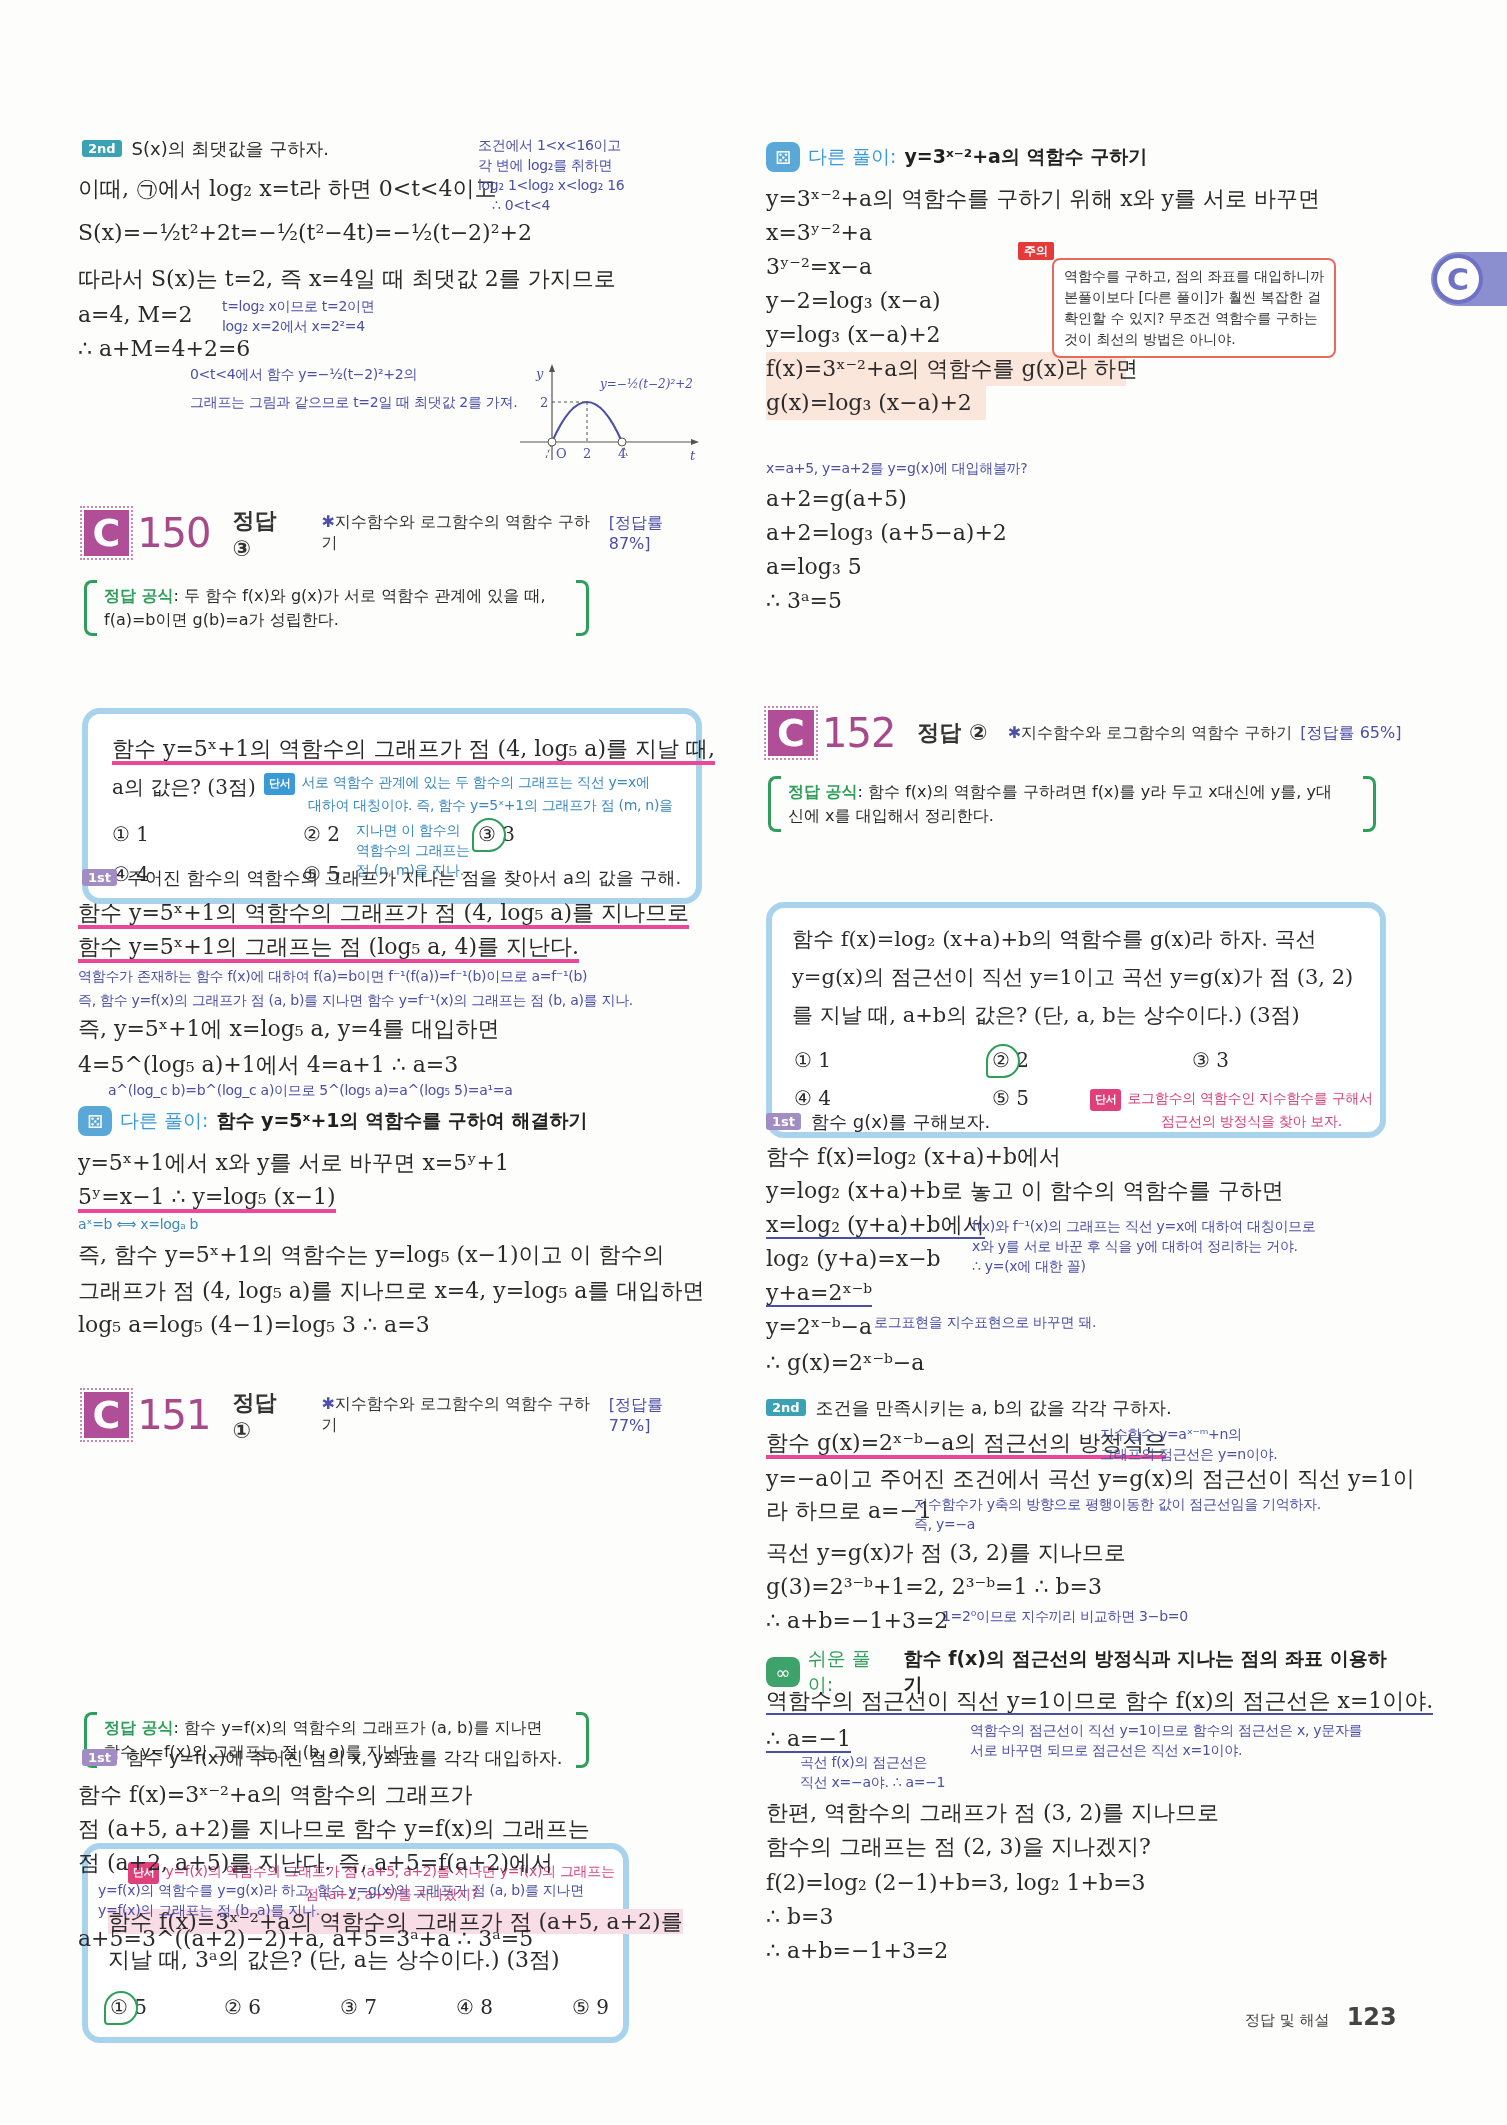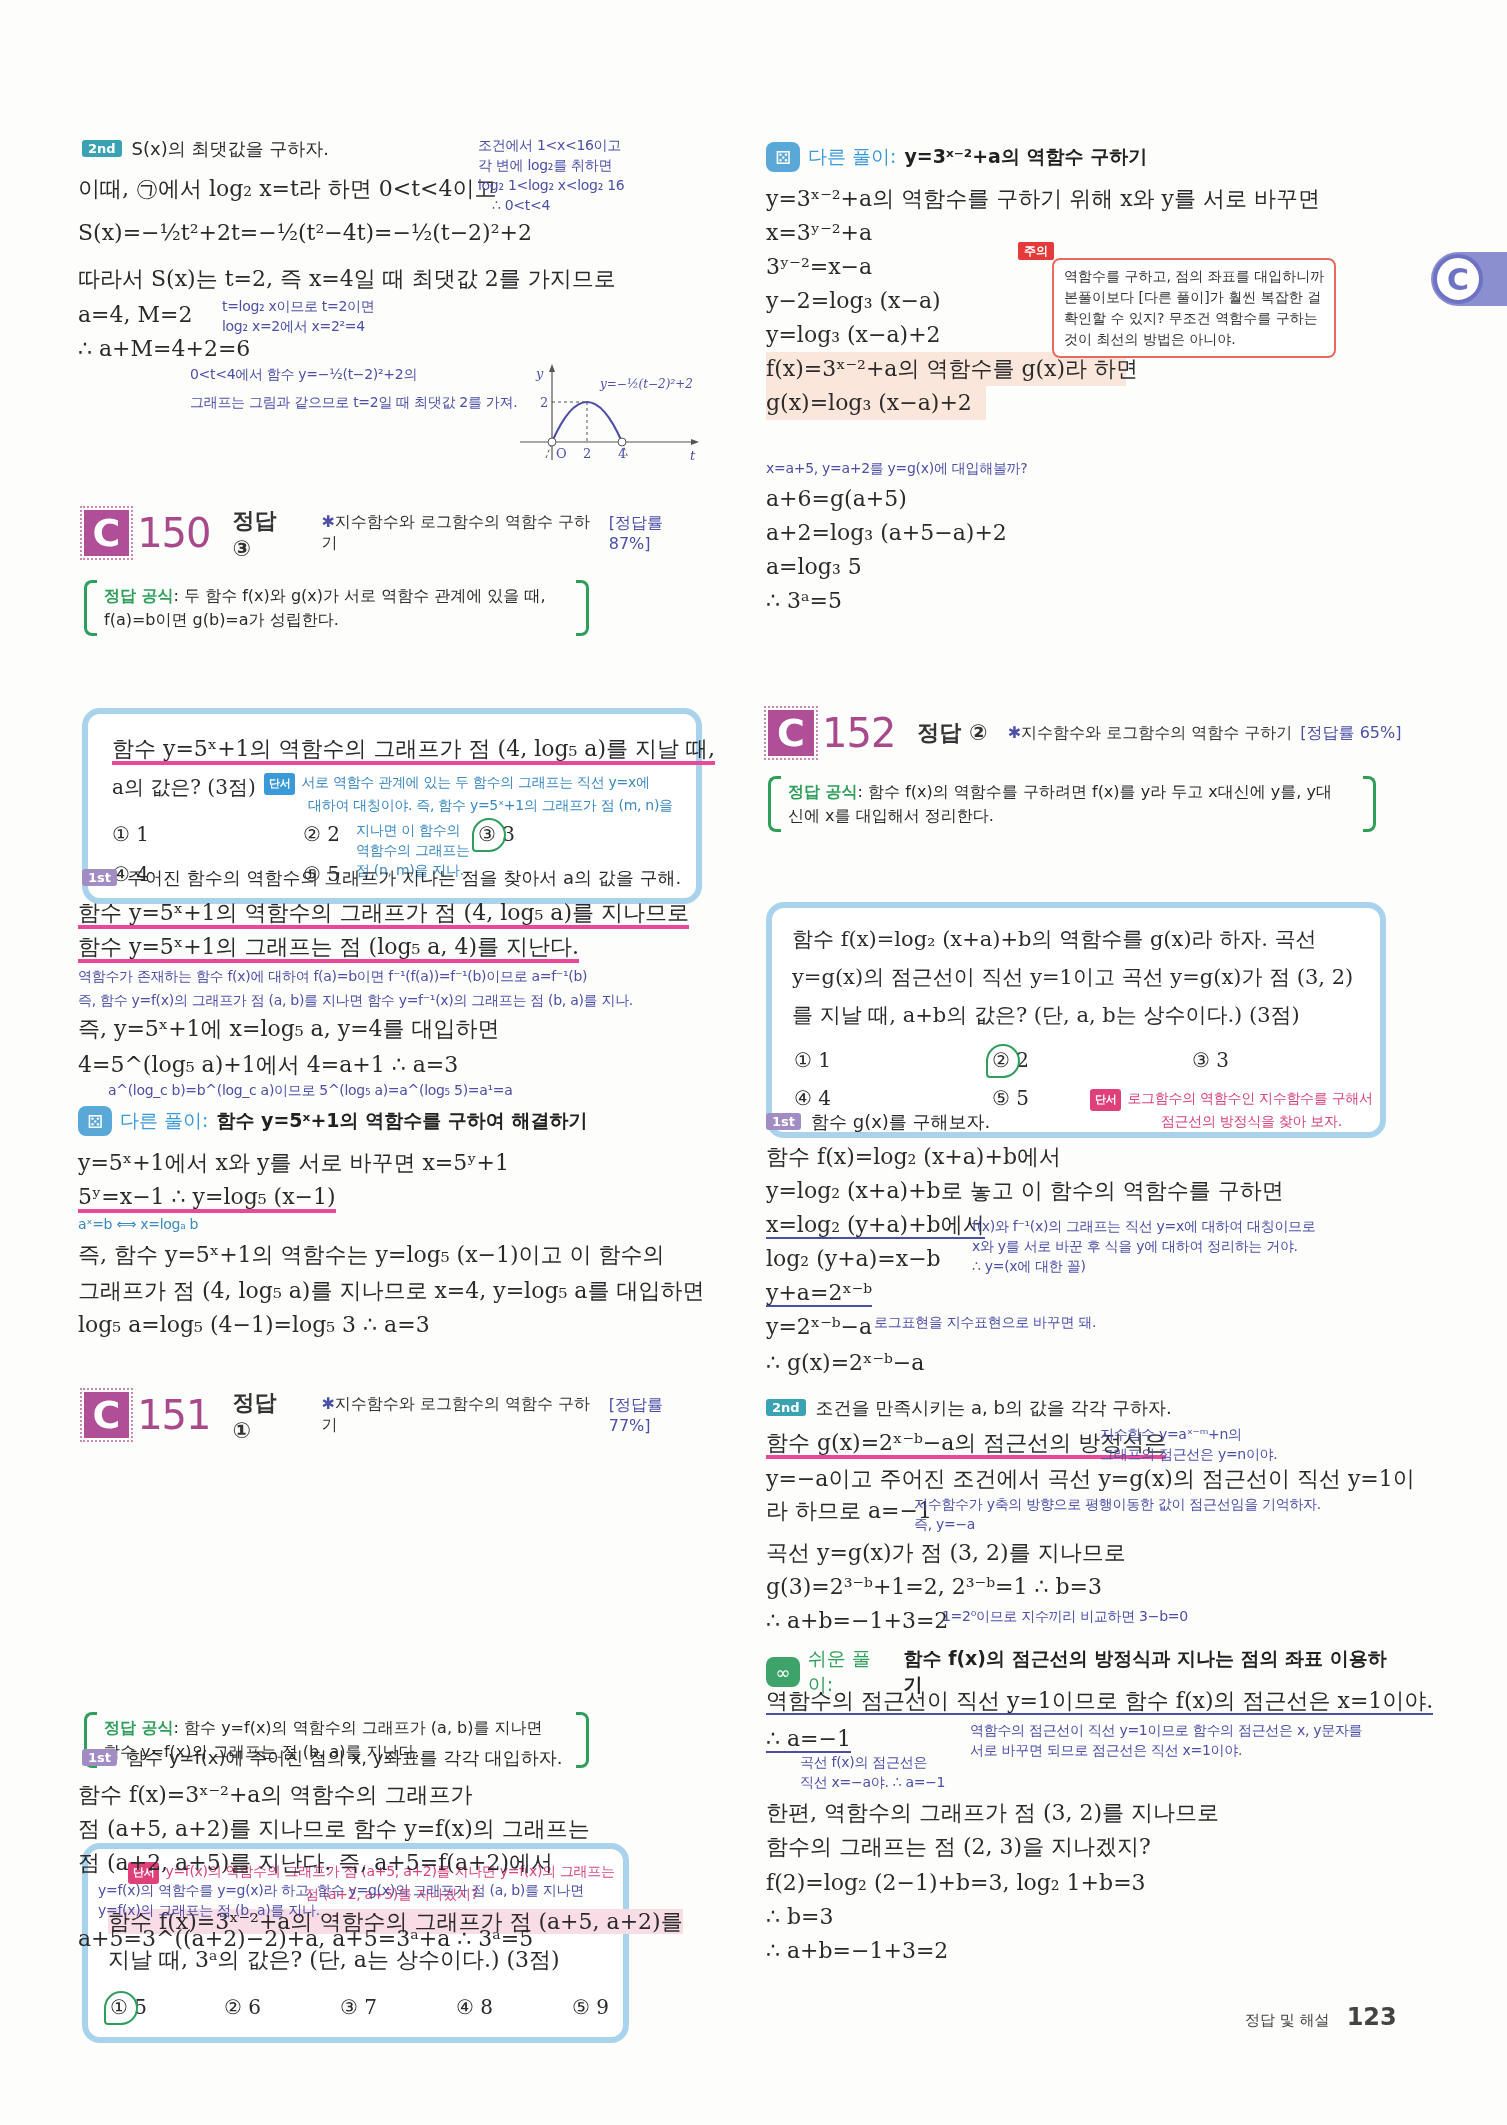--- a/index.html
+++ b/index.html
@@ -211,21 +211,21 @@
     <span class="alt-title">y=3ˣ⁻²+a의 역함수 구하기</span>
   </div>
   <div class="abs line" style="left:4px; top:182px;">y=3ˣ⁻²+a의 역함수를 구하기 위해 x와 y를 서로 바꾸면</div>
   <div class="abs line" style="left:4px; top:216px;">x=3ʸ⁻²+a</div>
   <div class="abs line" style="left:4px; top:250px;">3ʸ⁻²=x−a</div>
   <div class="abs line" style="left:4px; top:284px;">y−2=log₃ (x−a)</div>
   <div class="abs line" style="left:4px; top:318px;">y=log₃ (x−a)+2</div>
   <div class="abs line hl-peach" style="left:4px; top:352px; width:360px;">f(x)=3ˣ⁻²+a의 역함수를 g(x)라 하면</div>
   <div class="abs line hl-peach" style="left:4px; top:386px; width:220px;">g(x)=log₃ (x−a)+2</div>
   <div class="abs note" style="left:4px; top:458px;">x=a+5, y=a+2를 y=g(x)에 대입해볼까?</div>
-  <div class="abs line" style="left:4px; top:482px;">a+6=g(a+5)</div>
+  <div class="abs line" style="left:4px; top:482px;">a+2=g(a+5)</div>
   <div class="abs line" style="left:4px; top:516px;">a+2=log₃ (a+5−a)+2</div>
   <div class="abs line" style="left:4px; top:550px;">a=log₃ 5</div>
   <div class="abs line" style="left:4px; top:584px;">∴ 3ᵃ=5</div>
 
   <div class="abs" style="left:256px; top:240px;">
     <span class="warn-flag">주의</span>
   </div>
   <div class="abs warn" style="left:290px; top:258px;">
     <div>역함수를 구하고, 점의 좌표를 대입하니까</div>
     <div>본풀이보다 [다른 풀이]가 훨씬 복잡한 걸</div>

